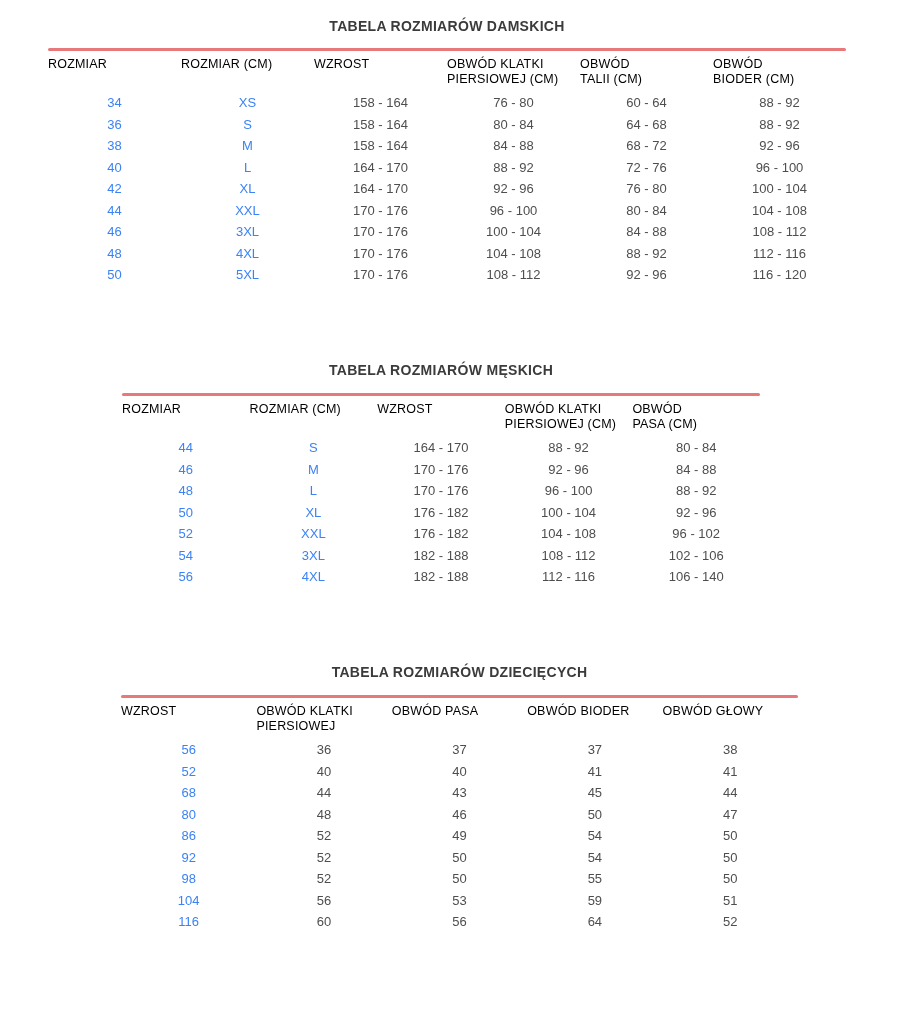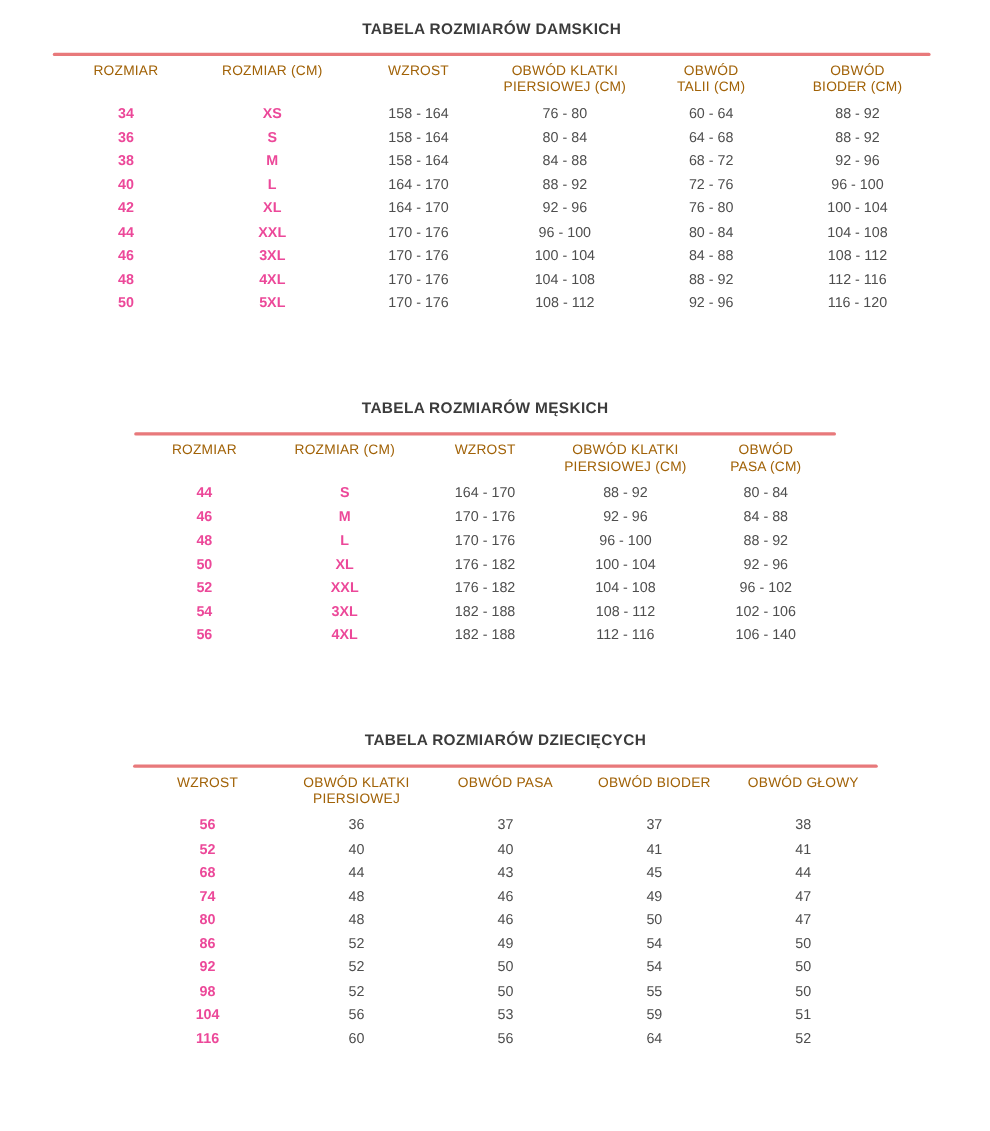--- a/index.html
+++ b/index.html
@@ -31,36 +31,36 @@
     width: 100%;
     border-collapse: collapse;
     table-layout: fixed;
     margin-top: 6px;
   }
   table.grid thead th {
     font-weight: normal;
     font-size: 12.5px;
     line-height: 15px;
     letter-spacing: 0.2px;
-    color: #a16207;
-    text-align: center;
+    color: #000000;
+    text-align: left;
     vertical-align: top;
     padding: 0 0 5px 0;
   }
   table.grid tbody td {
     font-size: 13px;
     color: #4e4e4e;
     text-align: center;
     vertical-align: middle;
     height: 21.5px;
     padding: 0;
   }
   table.grid tbody td.b {
-    font-weight: bold;
-    color: #ec4899;
+    font-weight: normal;
+    color: #3b82f6;
   }
   
   #tbl-damskie   { left: 48px;  top: 0;     width: 798px; padding-top: 18px; }
   #tbl-meskie    { left: 122px; top: 362px; width: 638px; }
   #tbl-dzieciece { left: 121px; top: 664px; width: 677px; }
   #tbl-meskie .rule, #tbl-dzieciece .rule { margin-top: 15px; }
 </style>
 </head>
 <body>
 
@@ -251,27 +251,20 @@
           <td>41</td>
         </tr>
         <tr>
           <td class="b">68</td>
           <td>44</td>
           <td>43</td>
           <td>45</td>
           <td>44</td>
         </tr>
         <tr>
-          <td class="b">74</td>
-          <td>48</td>
-          <td>46</td>
-          <td>49</td>
-          <td>47</td>
-        </tr>
-        <tr>
           <td class="b">80</td>
           <td>48</td>
           <td>46</td>
           <td>50</td>
           <td>47</td>
         </tr>
         <tr>
           <td class="b">86</td>
           <td>52</td>
           <td>49</td>

